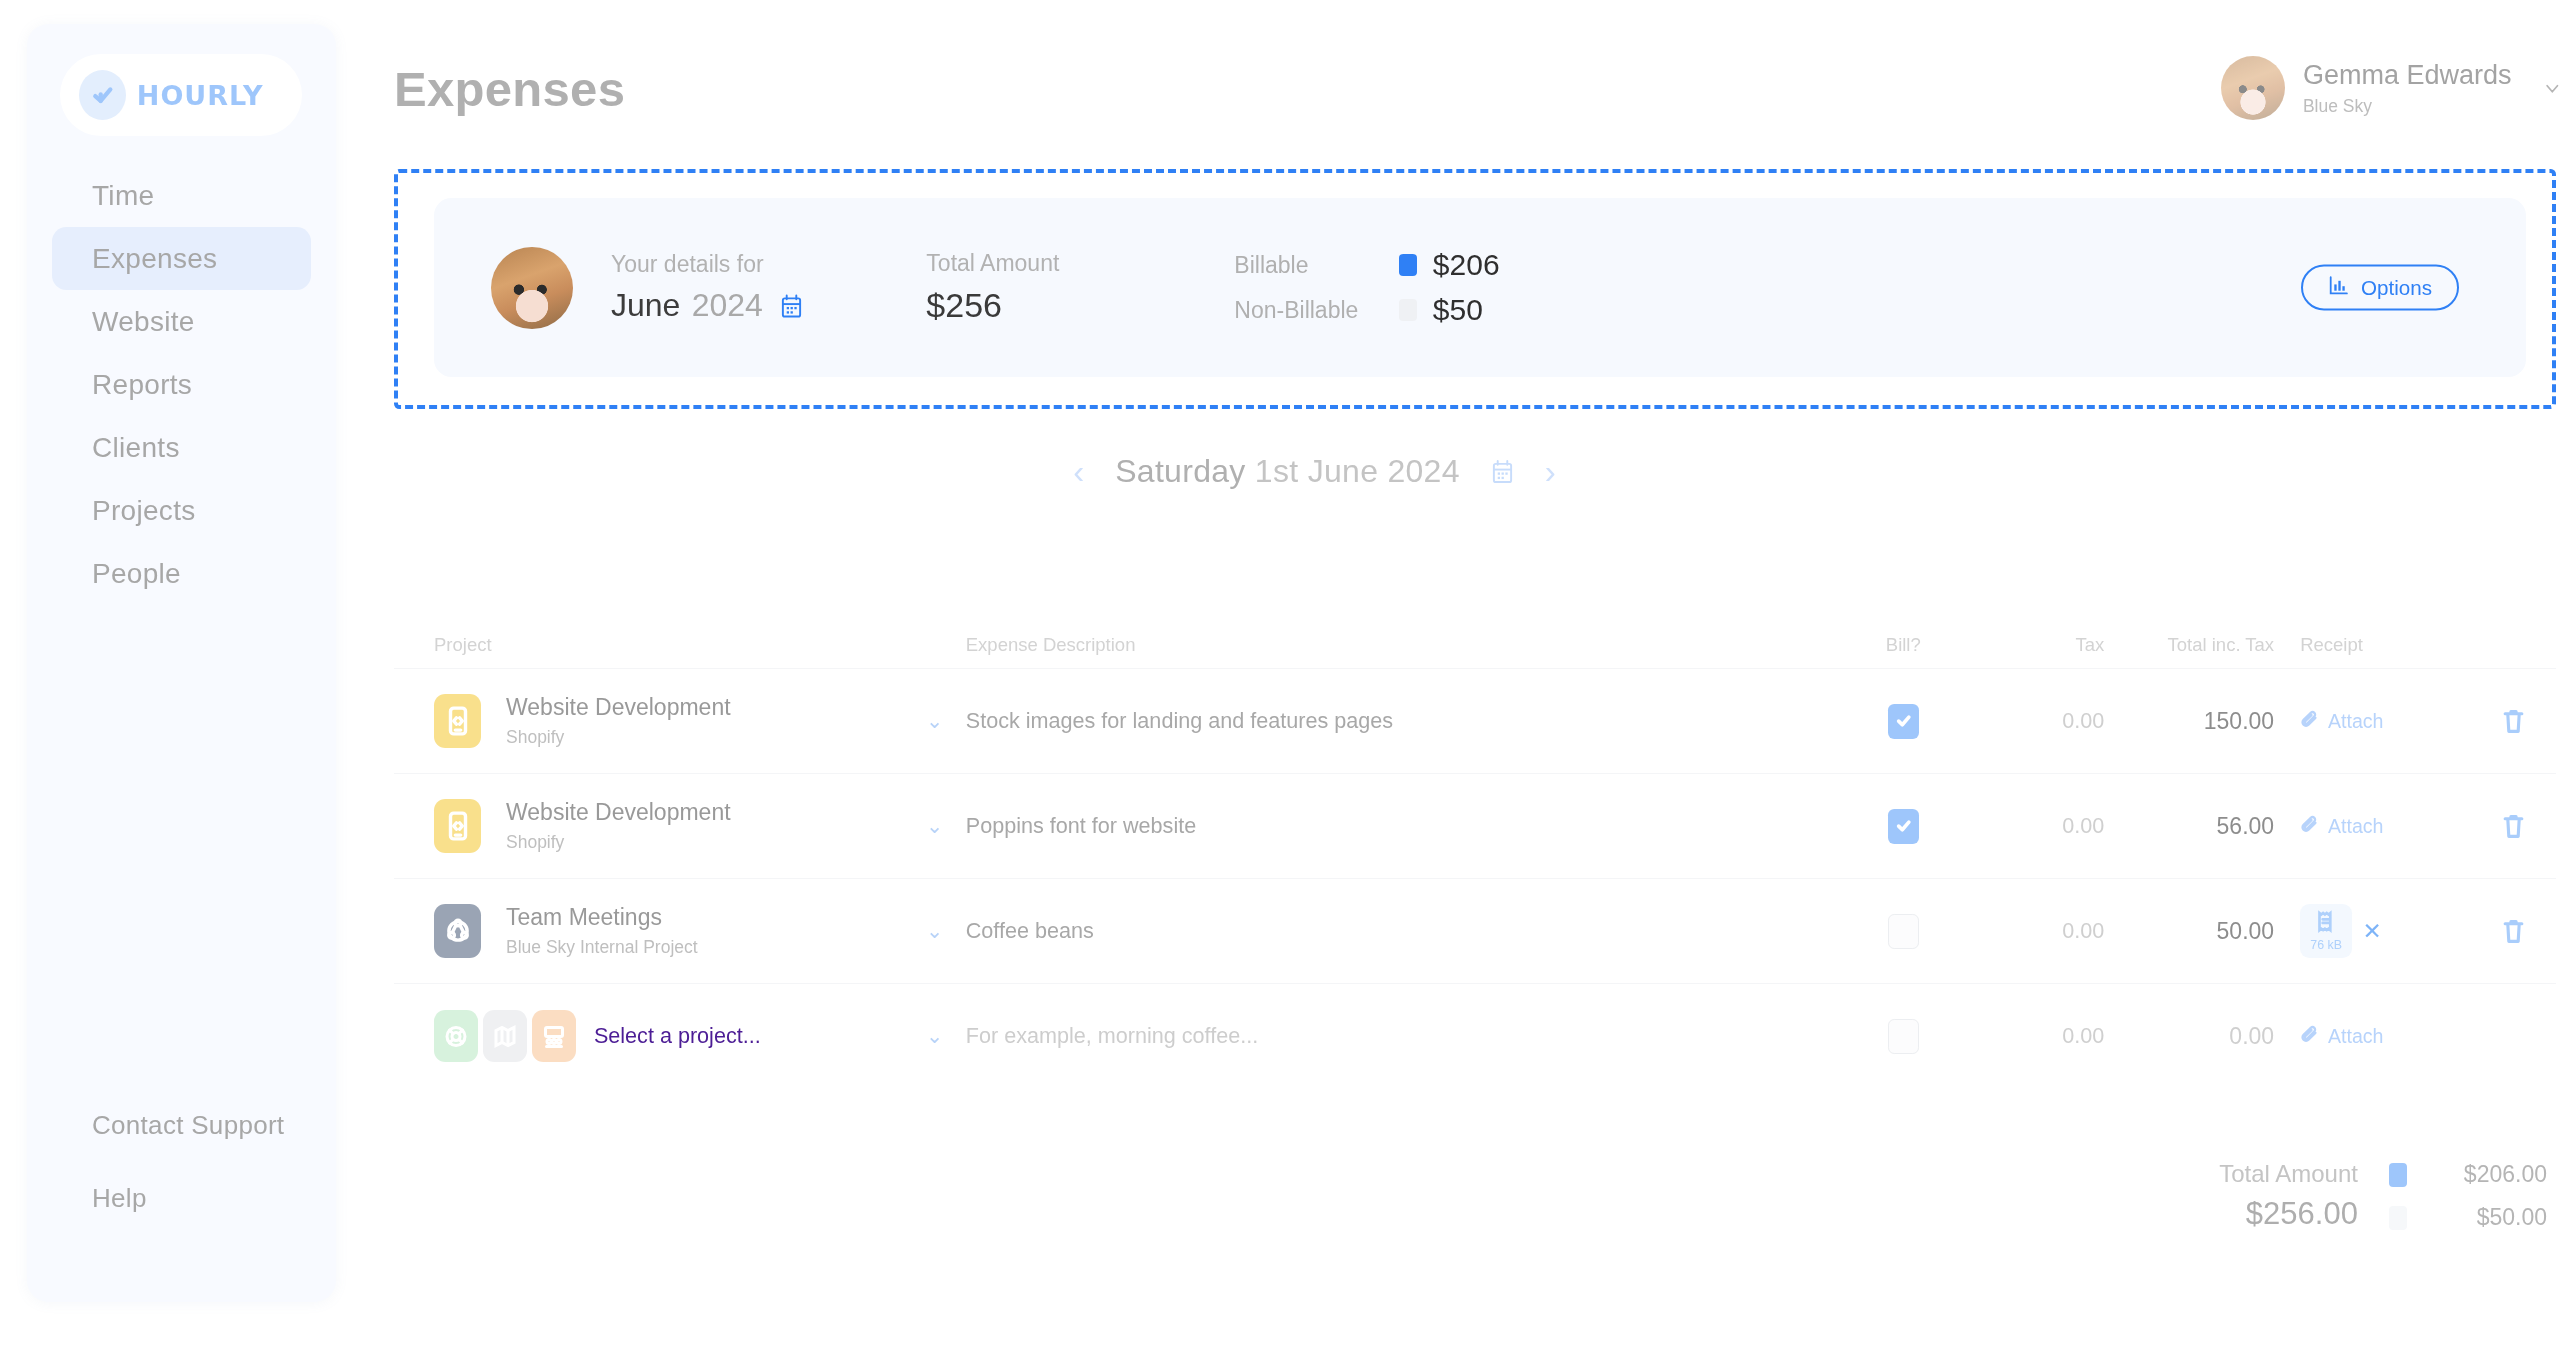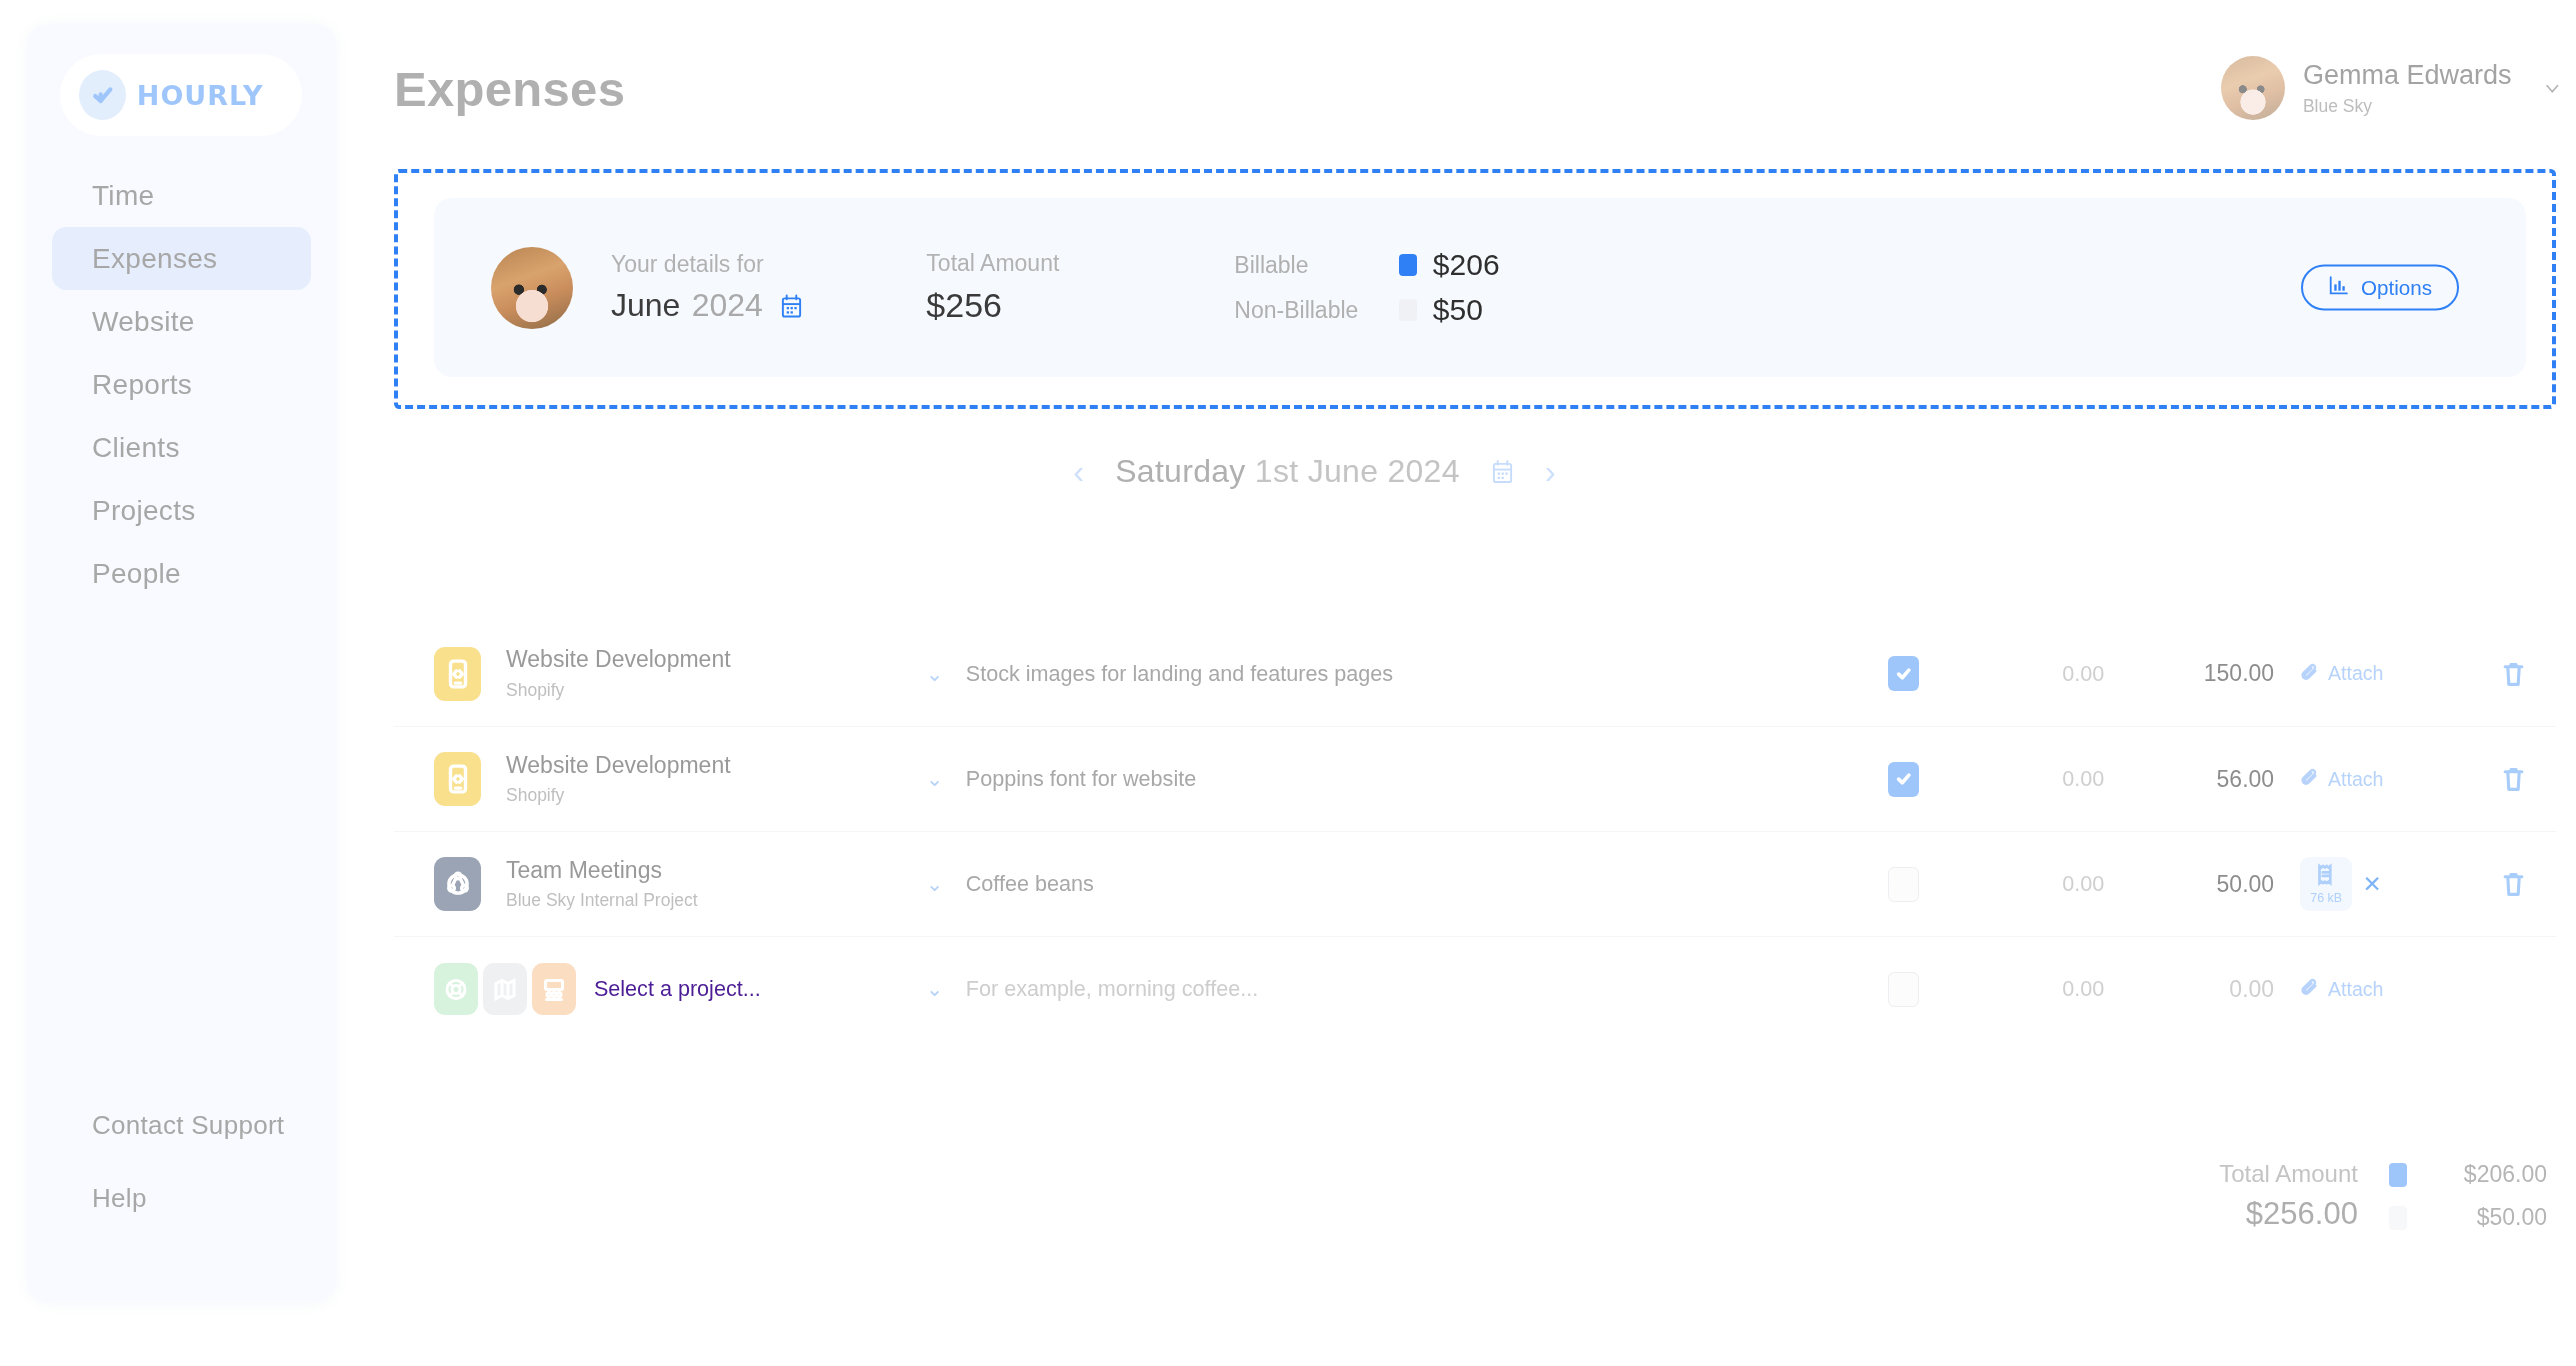--- a/index.html
+++ b/index.html
@@ -325,20 +325,29 @@
         <rect x="15" y="14" width="2.4" height="2.4" fill="#c7dcfb"></rect>
         <rect x="7" y="18.5" width="2.4" height="2.4" fill="#c7dcfb"></rect>
         <rect x="11" y="18.5" width="2.4" height="2.4" fill="#c7dcfb"></rect>
       </svg>
     </span>
     <span class="date-arrow">›</span>
   </div>
 
   <div class="table">
 
+    <div class="thead">
+      <div class="col-project">Project</div>
+      <div class="col-desc">Expense Description</div>
+      <div class="col-bill">Bill?</div>
+      <div class="col-tax">Tax</div>
+      <div class="col-total">Total inc. Tax</div>
+      <div class="col-receipt">Receipt</div>
+      <div class="col-del"></div>
+    </div>
 
     <div class="trow">
       <div class="proj-cell">
         <span class="proj-icon yellow">
           <svg viewBox="0 0 24 28">
             <rect x="5" y="2" width="14" height="24" rx="3"></rect>
             <path d="M10.5 11 L8 14 l2.5 3M13.5 11 L16 14 l-2.5 3" stroke-linecap="round" stroke-linejoin="round"></path>
             <path d="M9.5 22.5h5" stroke-linecap="round"></path>
           </svg>
         </span>

